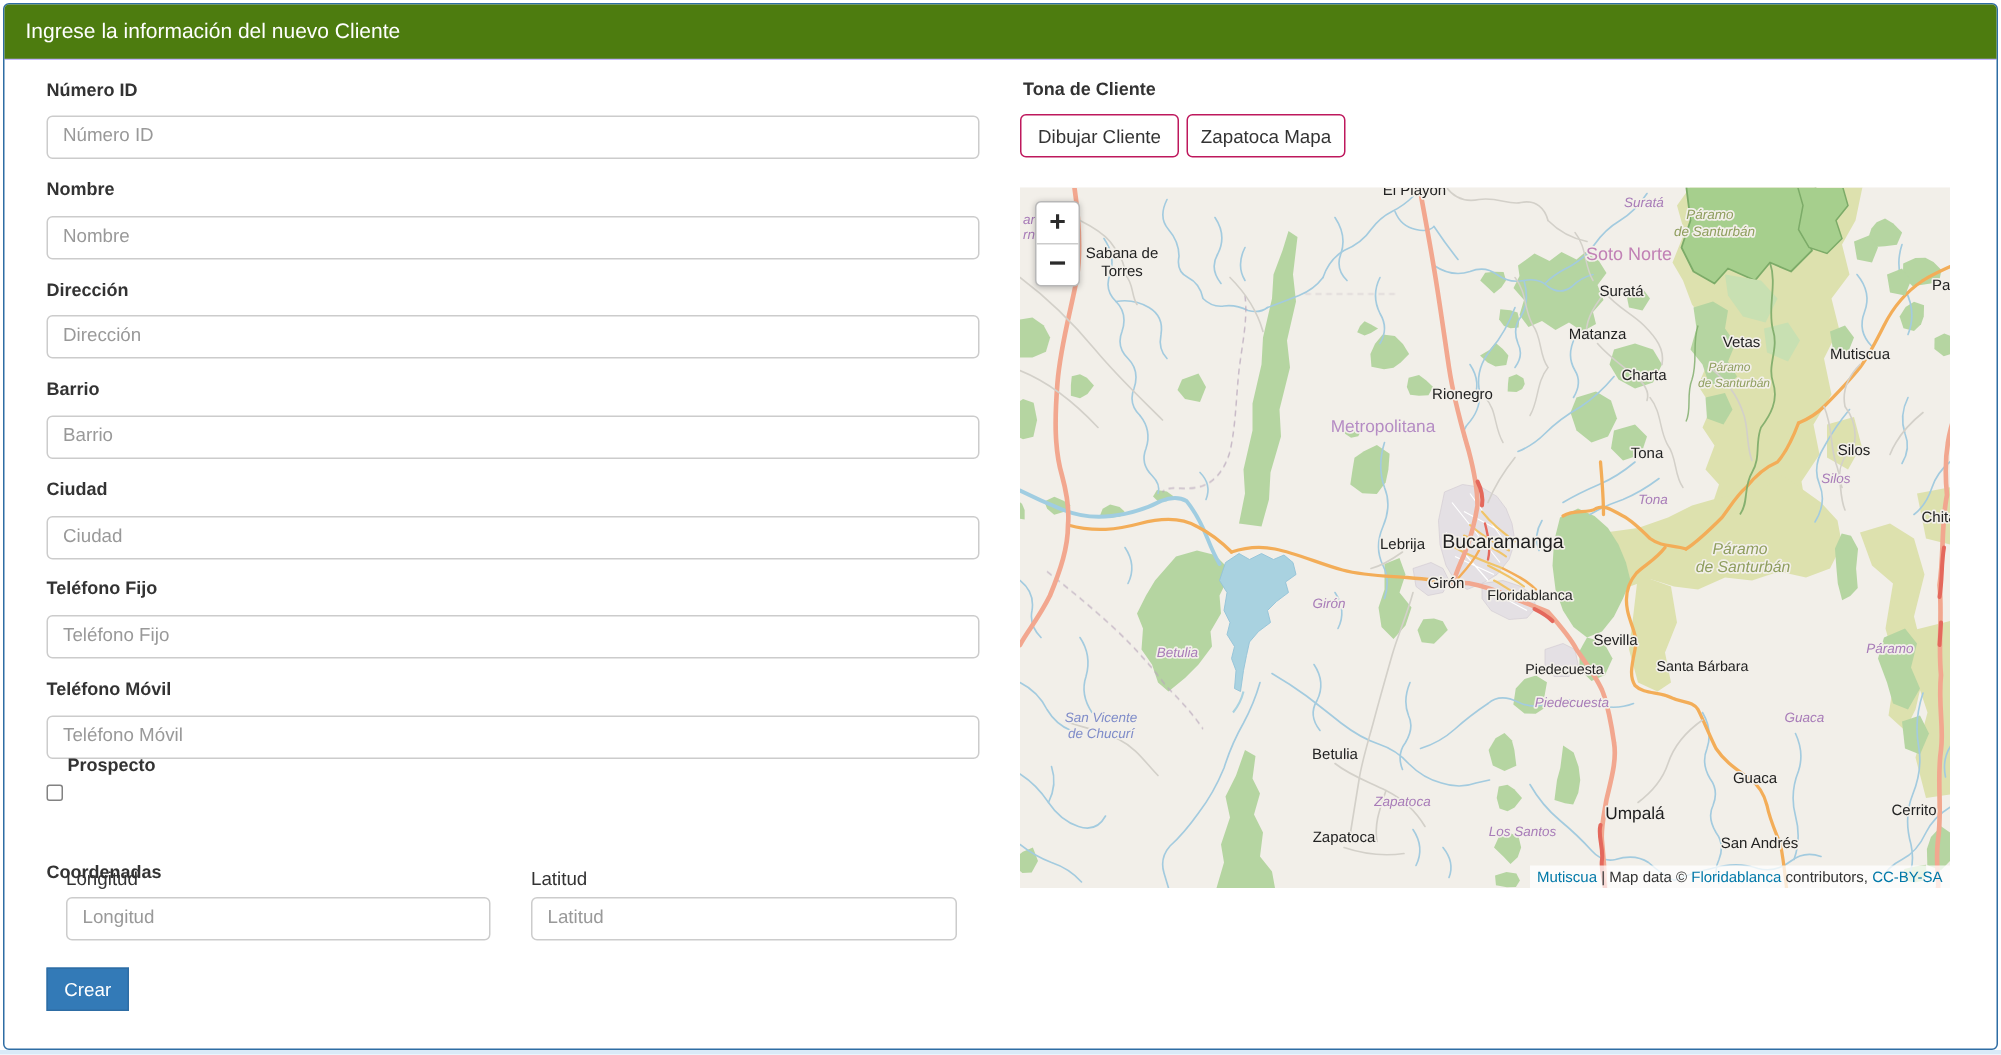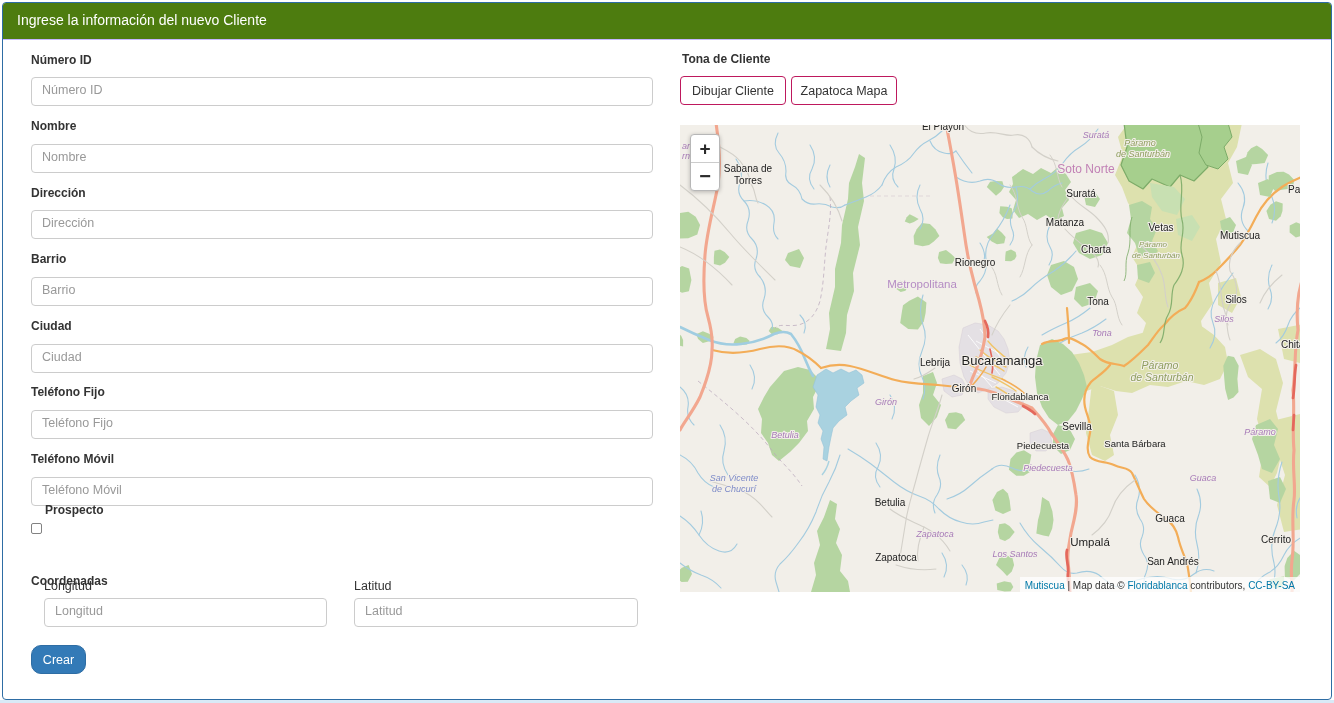--- a/index.html
+++ b/index.html
@@ -4,21 +4,21 @@
 <style>
 *{box-sizing:border-box;margin:0;padding:0}
 html,body{width:1334px;height:703px;overflow:hidden;background:#fff;font-family:"Liberation Sans",sans-serif}
 .panel{position:absolute;left:2px;top:2px;width:1330px;height:698px;border:1px solid #2e6da4;border-radius:4px;background:#fff}
 .phead{position:absolute;left:0;top:0;right:0;height:37px;background:#4d7c0f;border-radius:3px 3px 0 0;border-bottom:1px solid #c4b5fd;color:#fff;font-size:14px;line-height:16px;padding:9px 0 0 14px}
 .lbl{position:absolute;font-weight:bold;font-size:12px;line-height:12px;color:#333}
 .lbln{position:absolute;font-weight:normal;font-size:12.5px;line-height:12.5px;color:#333}
 .inp{position:absolute;height:29px;border:1px solid #ccc;border-radius:4px;background:#fff;font-size:12.5px;color:#999;line-height:25px;padding-left:10px}
 .btnd{position:absolute;height:29px;border:1px solid #be185d;border-radius:4px;background:#fff;font-size:12.5px;color:#333;line-height:28px;text-align:center}
 .cb{position:absolute;width:11px;height:11px;border:1px solid #828282;border-radius:2px;background:#fff}
-#crear{position:absolute;left:31px;top:645px;width:55px;height:29px;background:#337ab7;border:1px solid #2e6da4;border-radius:10px;color:#fff;font-size:12.5px;line-height:28px;text-align:center}
+#crear{position:absolute;left:31px;top:645px;width:55px;height:29px;background:#337ab7;border:1px solid #2e6da4;border-radius:0;color:#fff;font-size:12.5px;line-height:28px;text-align:center}
 #map{position:absolute;left:680px;top:125px;width:620px;height:467px;overflow:hidden;background:#f2efe9}
 #zoomctl{position:absolute;left:10px;top:9px;width:30px;height:57px;background:#fff;border:1px solid #b7b7b7;border-radius:4px;box-shadow:0 1px 4px rgba(0,0,0,0.25);z-index:5}
 #zoomctl .zin{position:absolute;left:0;top:0;width:100%;height:28px;border-bottom:1px solid #ccc;text-align:center;font-size:19px;font-weight:bold;color:#2b2b2b;line-height:27px}
 #zoomctl .zout{position:absolute;left:0;top:29px;width:100%;height:28px;text-align:center;font-size:20px;font-weight:bold;color:#2b2b2b;line-height:25px}
 #attrib{position:absolute;right:0;bottom:0;background:rgba(255,255,255,0.75);padding:3px 5px 1px 5px;font-size:10px;line-height:11px;color:#333;z-index:5;white-space:nowrap}
 #attrib .lk{color:#0078a8}
 #bstrip{position:absolute;left:0;top:700px;width:1334px;height:3px;background:#d9eaf7}
 </style>
 </head>
 <body>

